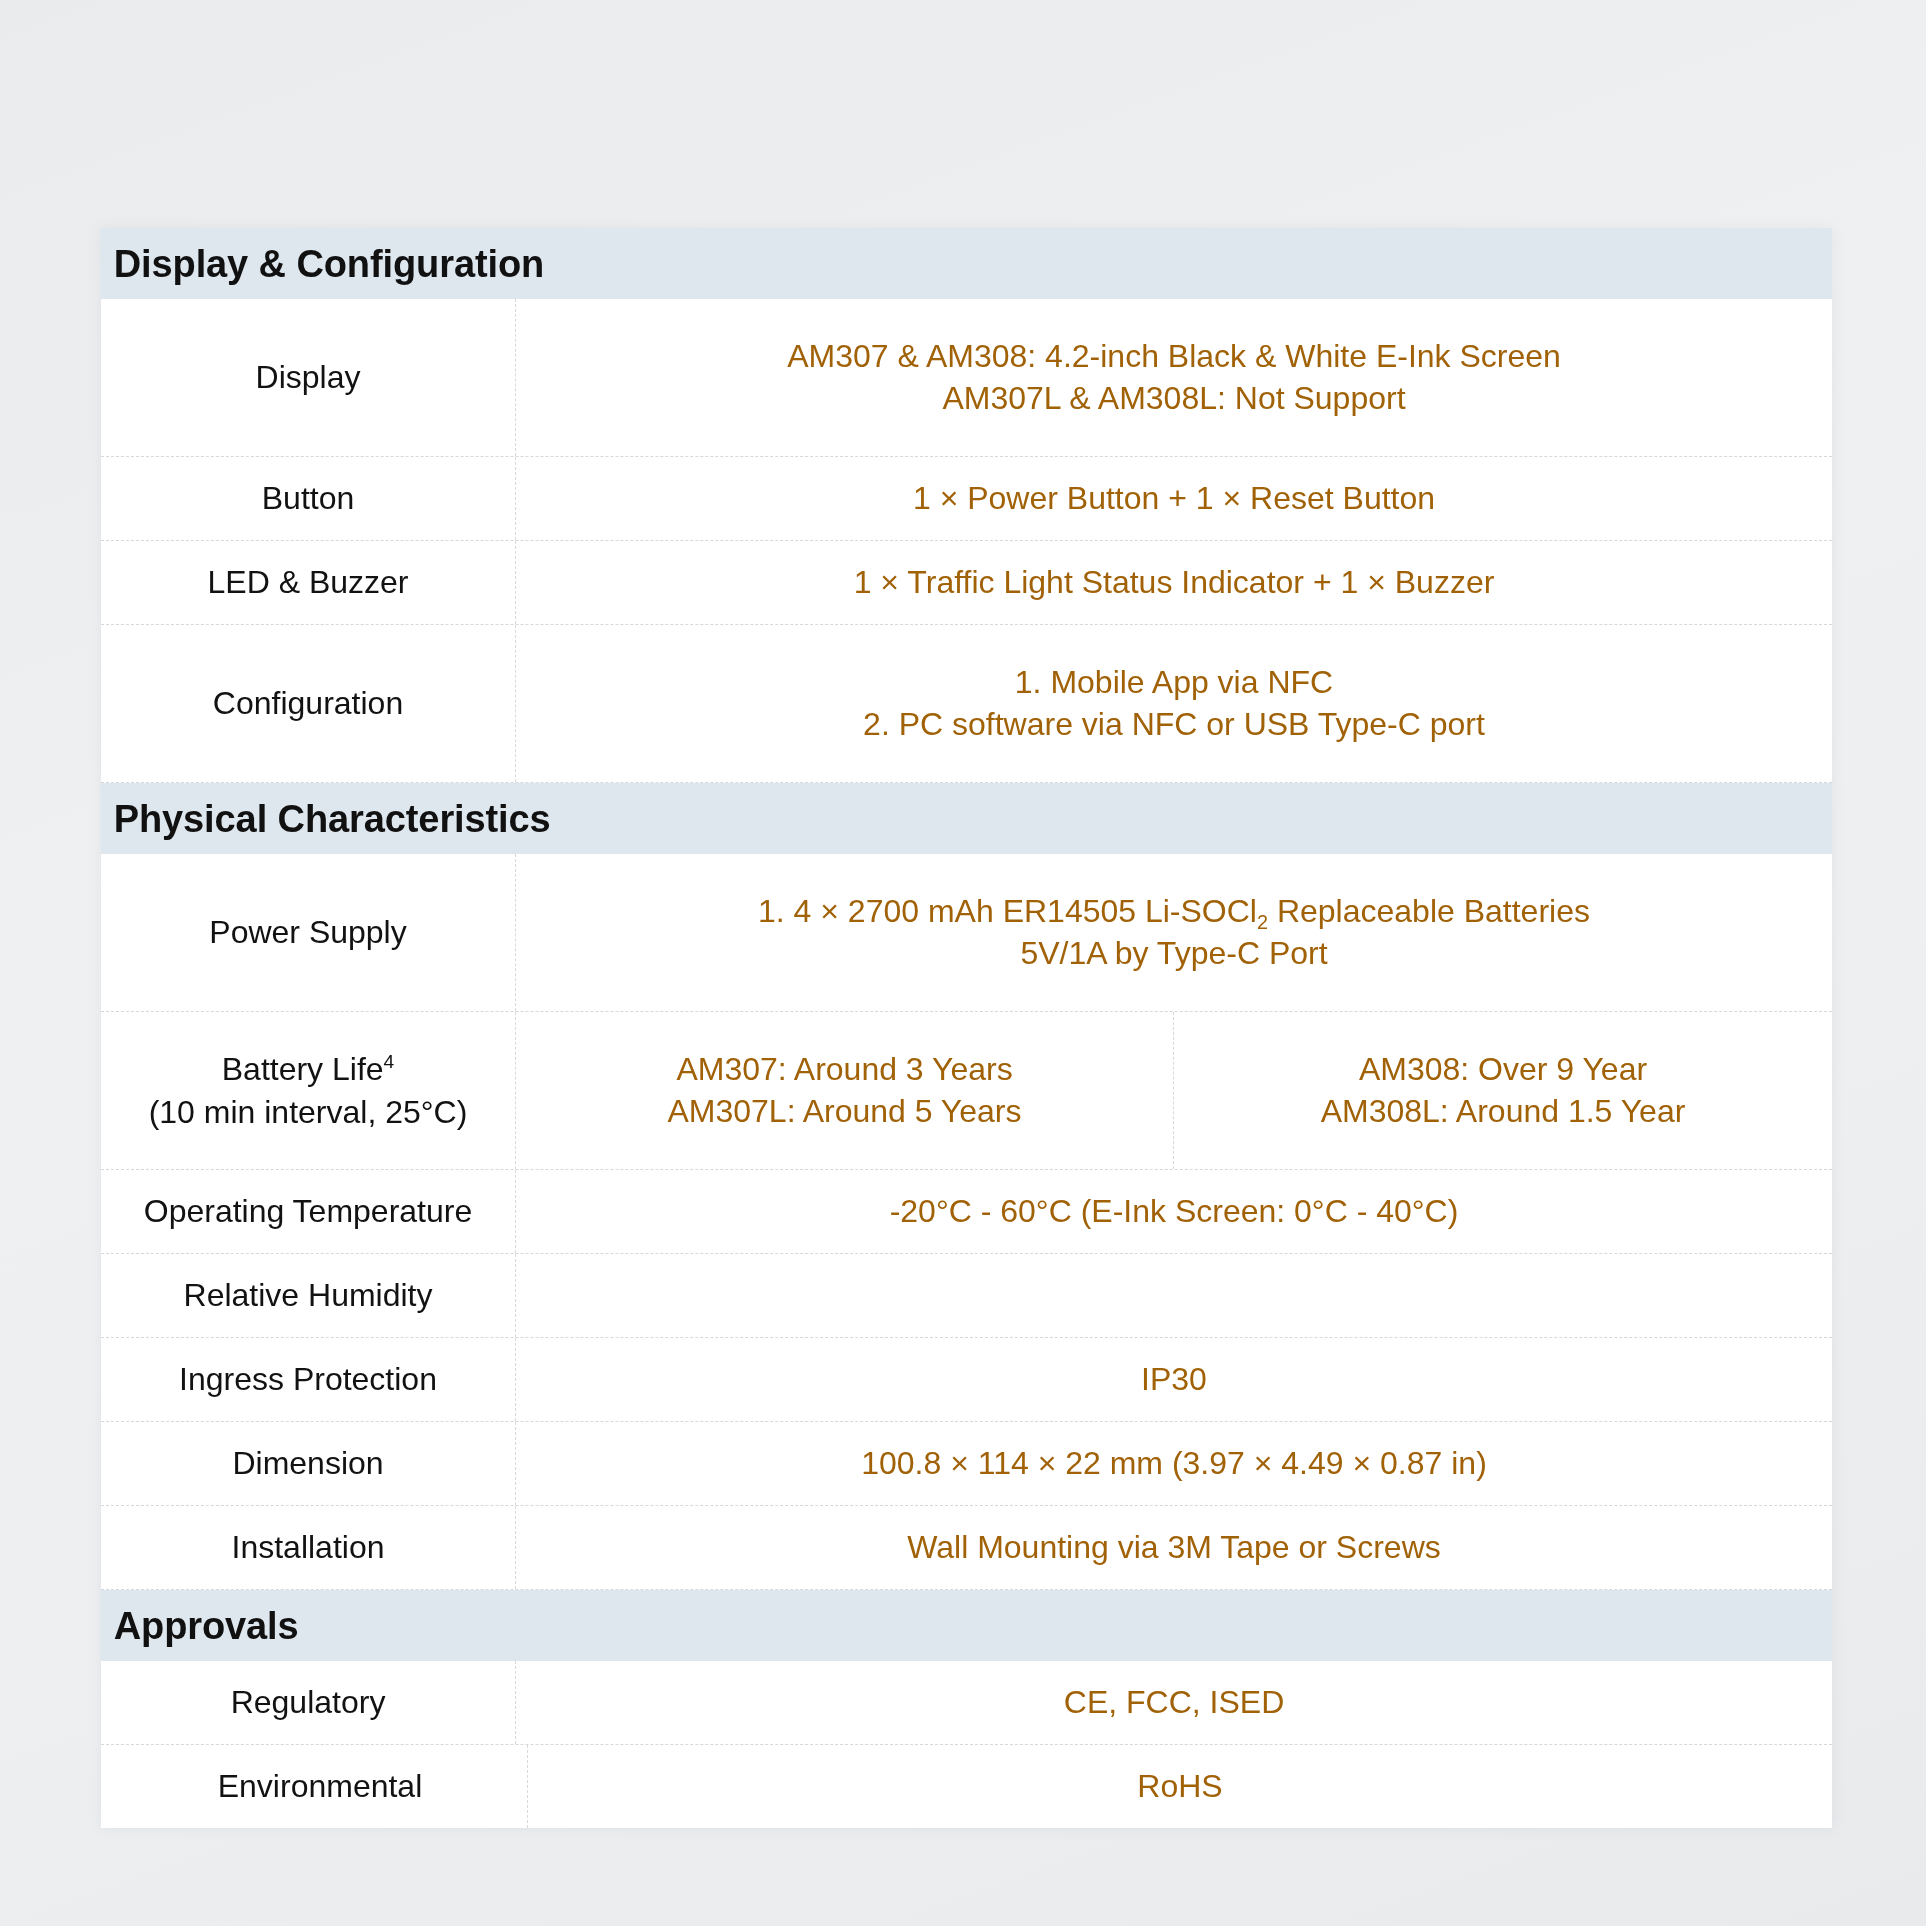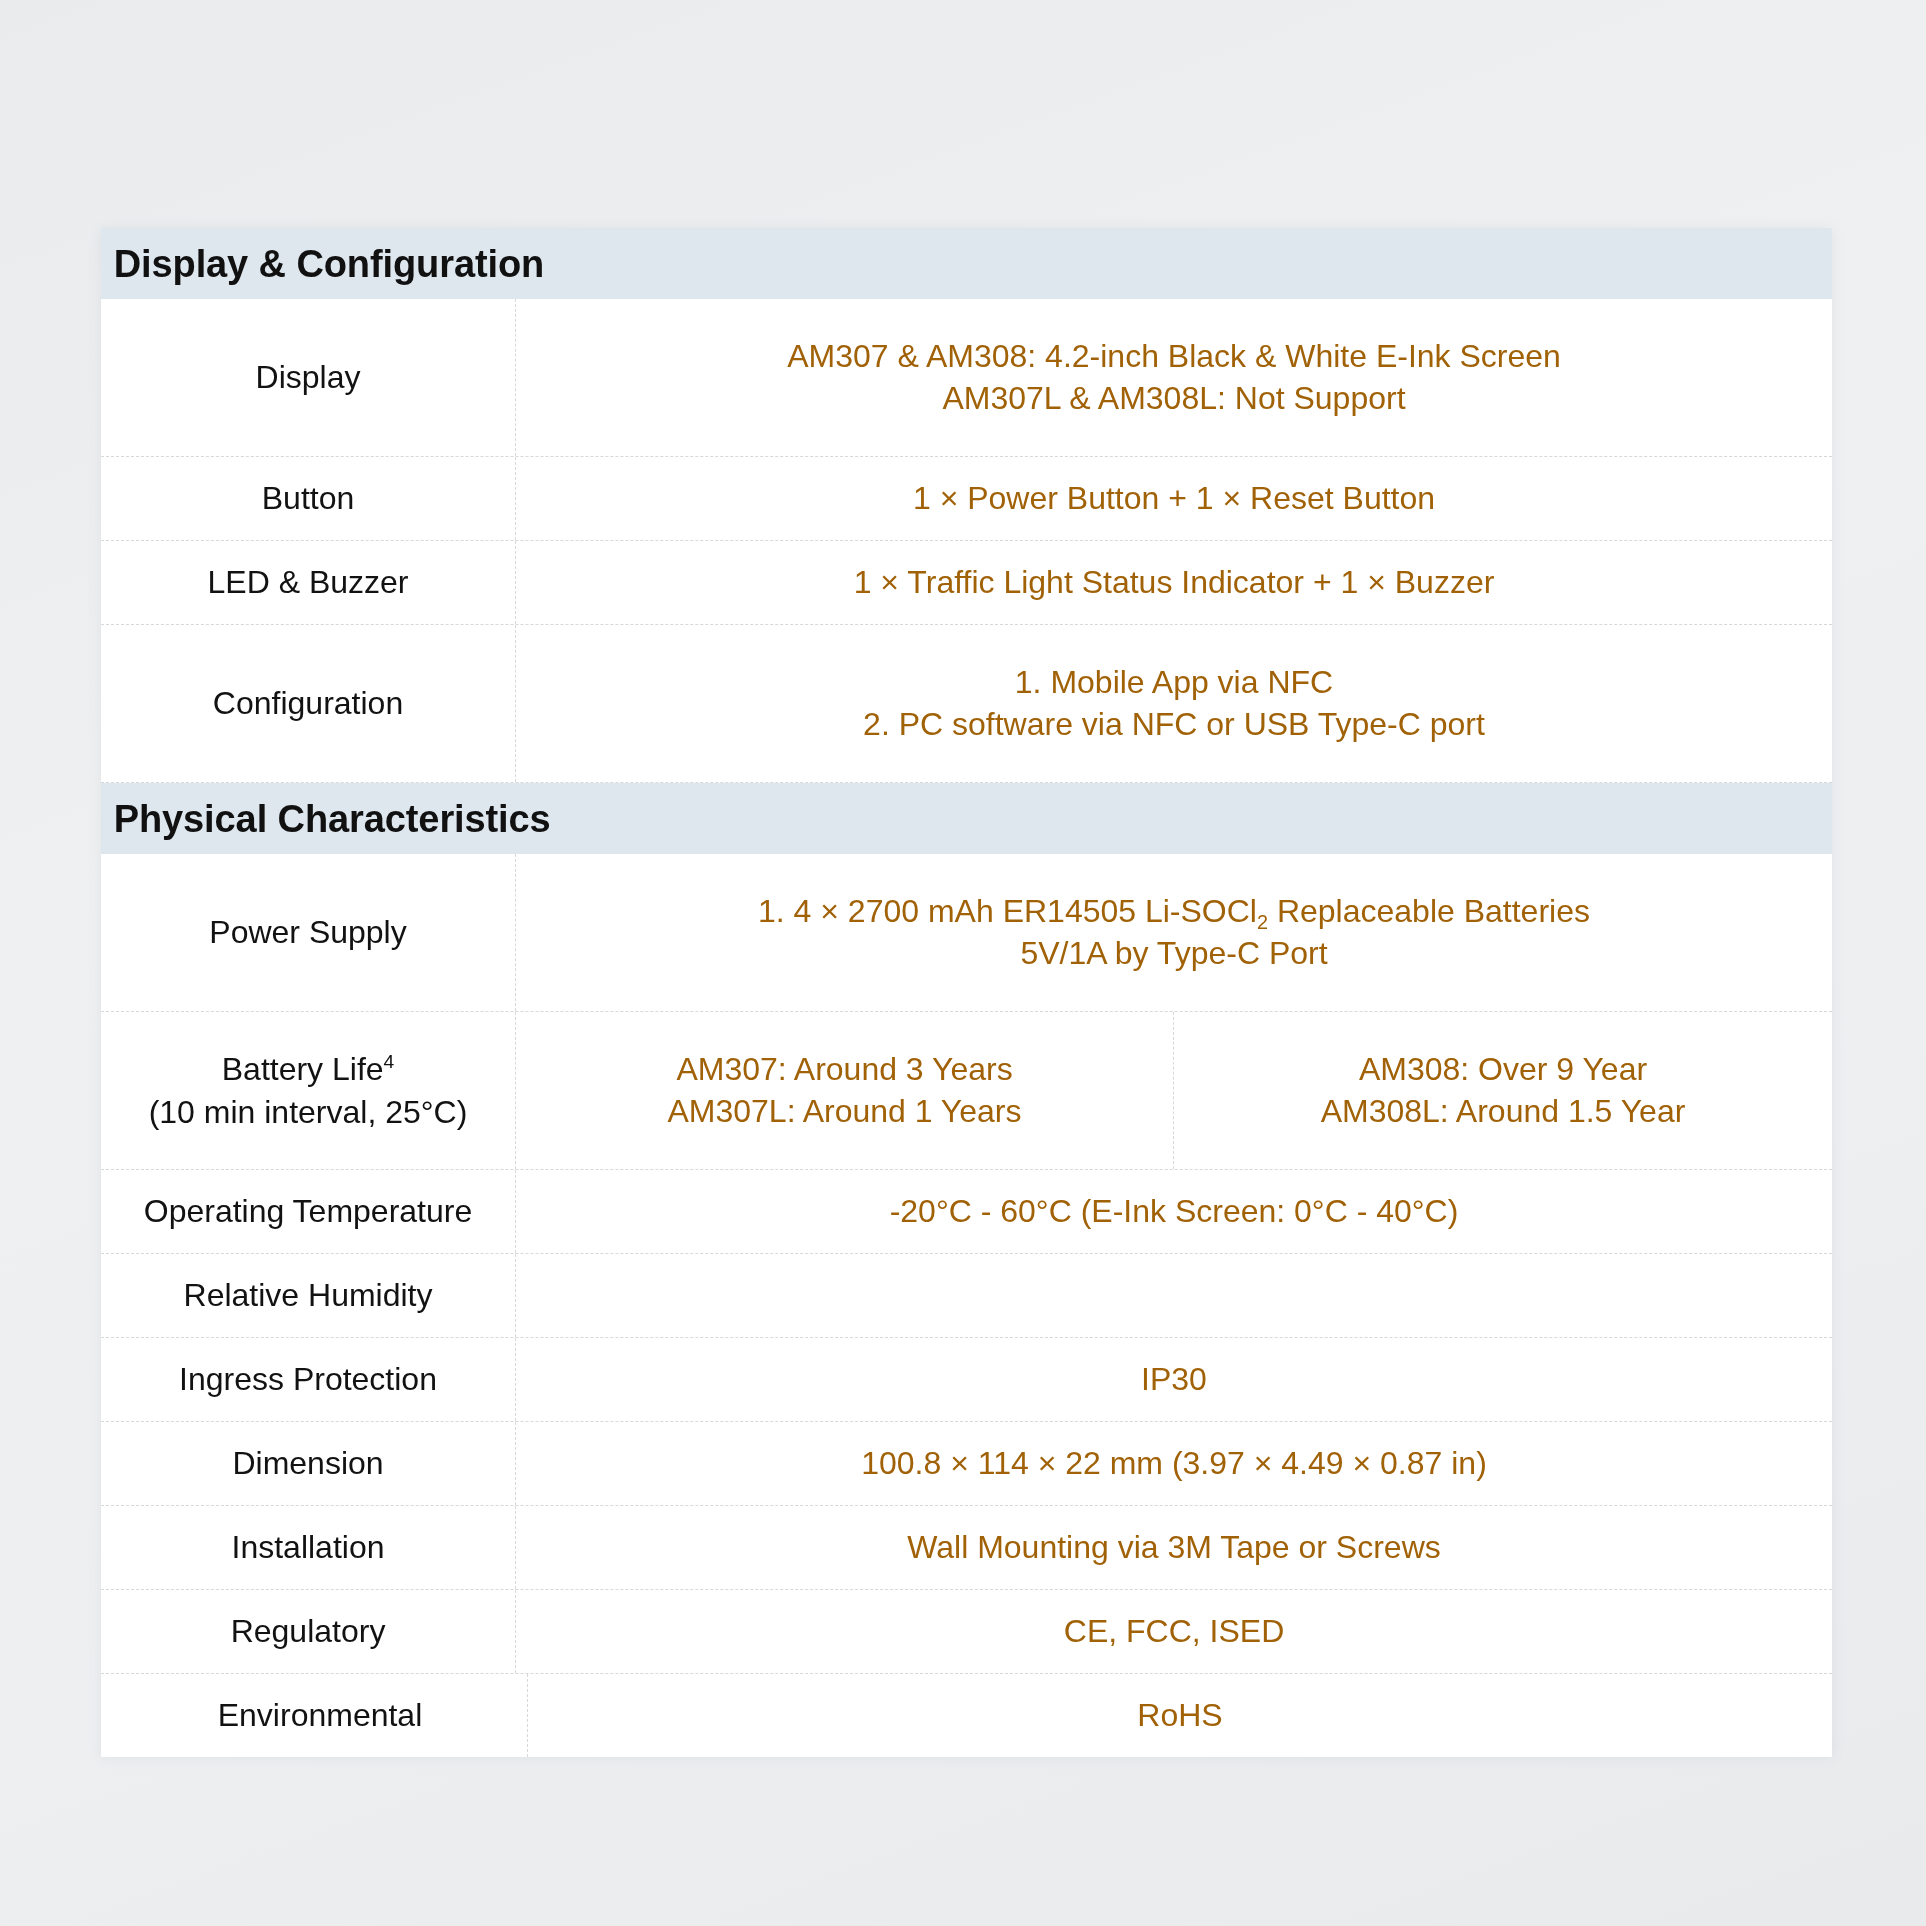--- a/index.html
+++ b/index.html
@@ -173,21 +173,21 @@
       </div>
     </div>
     <div class="spec-row h-tall">
       <div class="row-label">
         <div class="row-label-text">Battery Life<sup>4</sup></div>
         <div class="row-label-text">(10 min interval, 25°C)</div>
       </div>
       <div class="row-value split">
         <div class="split-half first">
           <div class="row-value-line">AM307: Around 3 Years</div>
-          <div class="row-value-line">AM307L: Around 1 Years</div>
+          <div class="row-value-line">AM307L: Around 5 Years</div>
         </div>
         <div class="split-half second">
           <div class="row-value-line">AM308: Over 9 Year</div>
           <div class="row-value-line">AM308L: Around 1.5 Year</div>
         </div>
       </div>
     </div>
     <div class="spec-row h-single">
       <div class="row-label">
         <div class="row-label-text">Operating Temperature</div>
@@ -218,20 +218,23 @@
       </div>
     </div>
     <div class="spec-row h-single">
       <div class="row-label">
         <div class="row-label-text">Installation</div>
       </div>
       <div class="row-value">
         <div class="row-value-line">Wall Mounting via 3M Tape or Screws</div>
       </div>
     </div>
+    <div class="section-header">
+      <div class="section-header-title">Approvals</div>
+    </div>
     <div class="spec-row h-single">
       <div class="row-label">
         <div class="row-label-text">Regulatory</div>
       </div>
       <div class="row-value">
         <div class="row-value-line">CE, FCC, ISED</div>
       </div>
     </div>
     <div class="spec-row h-single">
       <div class="row-label">

